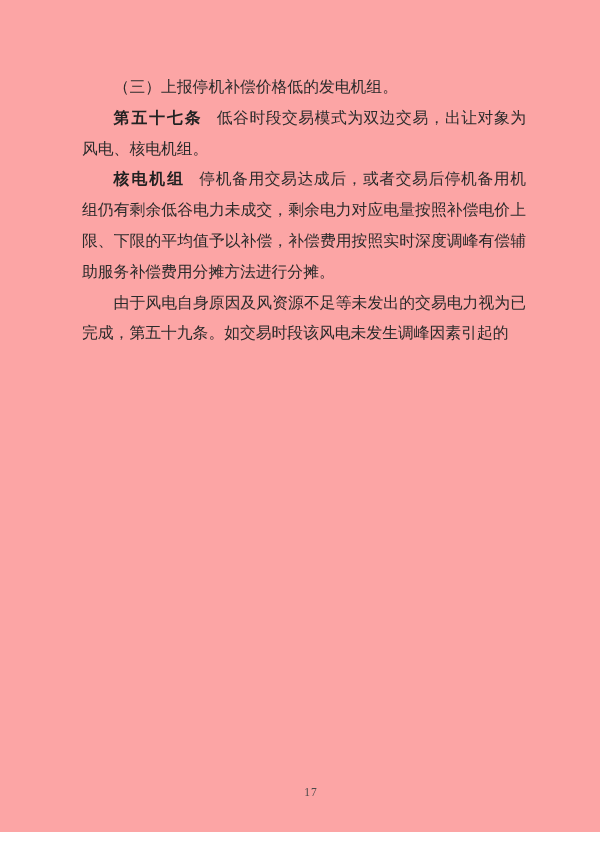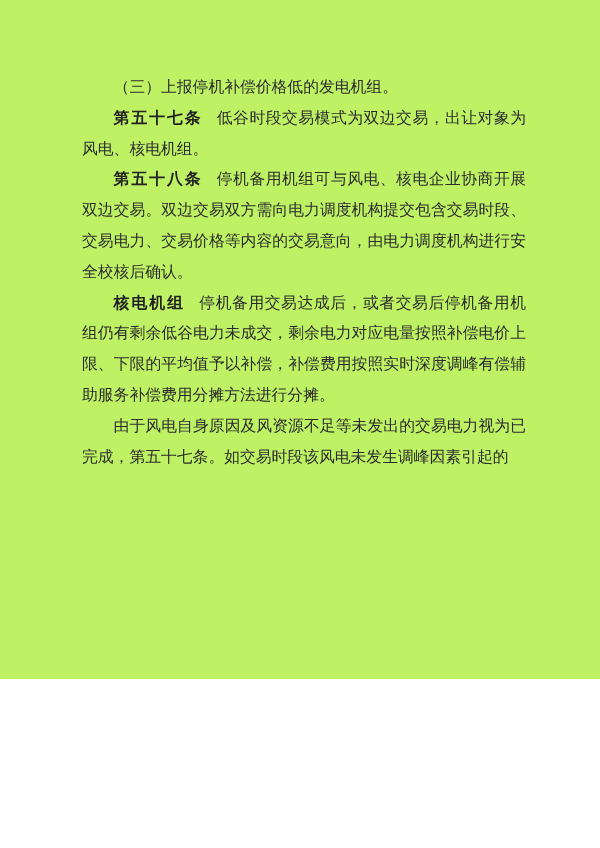--- a/index.html
+++ b/index.html
@@ -3,22 +3,22 @@
 <meta charset="utf-8">
 <style>
   html, body {
     margin: 0;
     padding: 0;
     background: #ffffff;
   }
   .page {
     position: relative;
     width: 600px;
-    height: 679px;
-    background: #bef264;
+    height: 832px;
+    background: #fca5a5;
     overflow: hidden;
     font-family: "Liberation Serif", "DejaVu Serif", serif;
   }
   .content {
     position: absolute;
     left: 82px;
     top: 72px;
     width: 444px;
   }
   .para {
@@ -57,24 +57,23 @@
 </head>
 <body>
 
 <div class="page">
   <div class="content">
 
     <p class="para"><span>（三）上报停机补偿价格低的发电机组。</span></p>
 
     <p class="para"><span class="term">第五十七条</span><span>低谷时段交易模式为双边交易，出让对象为风电、核电机组。</span></p>
 
-    <p class="para"><span class="term">第五十八条</span><span>停机备用机组可与风电、核电企业协商开展双边交易。双边交易双方需向电力调度机构提交包含交易时段、交易电力、交易价格等内容的交易意向，由电力调度机构进行安全校核后确认。</span></p>
 
     <p class="para"><span class="term">核电机组</span><span>停机备用交易达成后，或者交易后停机备用机组仍有剩余低谷电力未成交，剩余电力对应电量按照补偿电价上限、下限的平均值予以补偿，补偿费用按照实时深度调峰有偿辅助服务补偿费用分摊方法进行分摊。</span></p>
 
 
 
-    <p class="para"><span>由于风电自身原因及风资源不足等未发出的交易电力视为已完成，第五十七条。如交易时段该风电未发生调峰因素引起的</span></p>
+    <p class="para"><span>由于风电自身原因及风资源不足等未发出的交易电力视为已完成，第五十九条。如交易时段该风电未发生调峰因素引起的</span></p>
 
   </div>
 
   <div class="page-number">17</div>
 </div>
 
 </body></html>

